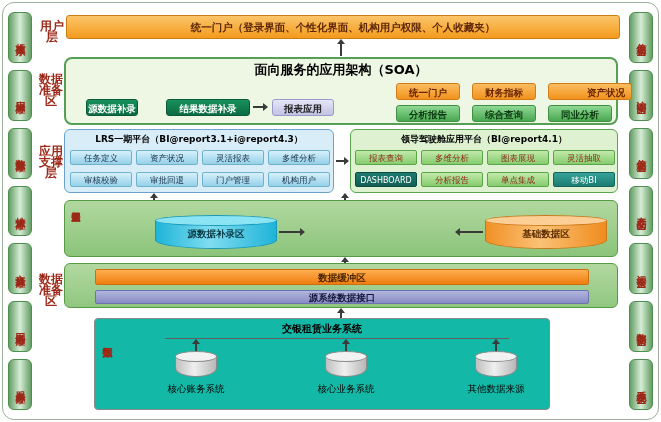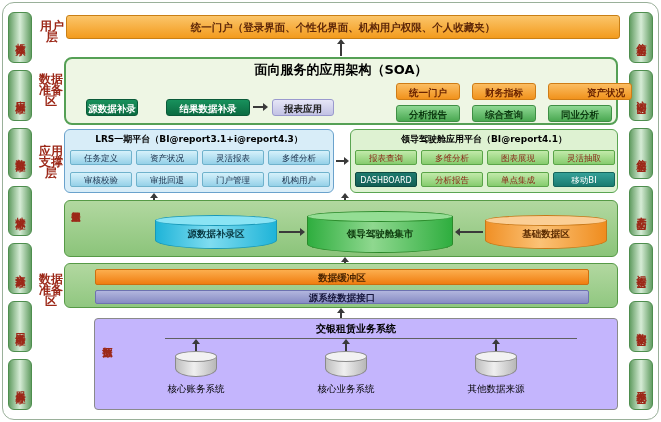--- a/index.html
+++ b/index.html
@@ -39,21 +39,21 @@
   .chip-teal{background:linear-gradient(180deg,#35a198,#1b7c71);border:1px solid #14655c;color:#fff;}
 
   .theme-box{position:absolute;left:64px;top:200px;width:554px;height:57px;background:linear-gradient(180deg,#b2d8a0,#8bc47a);border:1px solid #569a46;border-radius:6px;box-sizing:border-box;}
   .prep-box{position:absolute;left:64px;top:263px;width:554px;height:45px;background:linear-gradient(180deg,#b2d8a0,#90c780);border:1px solid #569a46;border-radius:6px;box-sizing:border-box;}
   .vlabel{writing-mode:vertical-rl;color:#9c2818;font-weight:bold;}
 
   .bar{position:absolute;text-align:center;font-weight:bold;border-radius:2px;box-sizing:border-box;}
   .bar-orange{background:linear-gradient(180deg,#fcae4e,#f07d10);border:1px solid #cc6f10;color:#4a2400;font-size:9.5px;}
   .bar-purple{background:linear-gradient(180deg,#b2b6de,#878cc4);border:1px solid #6d72b0;color:#15153a;font-size:9.5px;}
 
-  .src-box{position:absolute;left:94px;top:318px;width:524px;height:92px;background:#c4b5fd;border:1px solid #8a8a8a;border-radius:4px;box-sizing:border-box;text-decoration:underline;}
+  .src-box{position:absolute;left:94px;top:318px;width:456px;height:92px;background:#14b8a6;border:1px solid #8a8a8a;border-radius:4px;box-sizing:border-box;text-decoration:underline;}
   .hline{position:absolute;left:70px;right:40px;top:19px;border-top:1px solid #606060;}
   .src-title{position:absolute;left:0;right:0;top:3px;text-align:center;font-size:10px;font-weight:bold;color:#000;}
   .src-lbl{position:absolute;text-align:center;font-size:9.5px;color:#000;width:102px;}
 
   
   .cyl{position:absolute;}
   .cyl .top{position:absolute;left:0;right:0;top:0;height:11px;border-radius:50%;z-index:2;box-sizing:border-box;}
   .cyl .body{position:absolute;left:0;right:0;top:5px;bottom:0;border-radius:0 0 50% 50%/0 0 9px 9px;box-sizing:border-box;}
   .cyl .lbl{position:absolute;left:0;right:0;z-index:3;text-align:center;font-weight:bold;font-size:9.5px;}
   .cyl.cyan .top{background:#8ae4f4;border:1px solid #1898b8;}
@@ -153,25 +153,20 @@
   <div class="varr" style="left:341px;top:193px;height:7px;"></div>
 
   <div class="theme-box">
     <div class="vlabel" style="position:absolute;left:4px;top:4px;height:49px;font-size:9px;">主题数据层</div>
     <div class="cyl cyan" style="left:90px;top:14px;width:122px;height:34px;">
       <div class="top"></div>
       <div class="body"></div>
       <div class="lbl" style="top:13px;">源数据补录区</div>
     </div>
     <div class="harr" style="left:214px;top:27px;width:26px;"></div>
-    <div class="cyl green" style="left:242px;top:10px;width:146px;height:42px;">
-      <div class="top"></div>
-      <div class="body"></div>
-      <div class="lbl" style="top:17px;">领导驾驶舱集市</div>
-    </div>
     <div class="harl" style="left:390px;top:27px;width:28px;"></div>
     <div class="cyl orange" style="left:420px;top:14px;width:122px;height:34px;">
       <div class="top"></div>
       <div class="body"></div>
       <div class="lbl" style="top:13px;">基础数据区</div>
     </div>
   </div>
 
   <div class="varr" style="left:341px;top:257px;height:7px;"></div>
 

